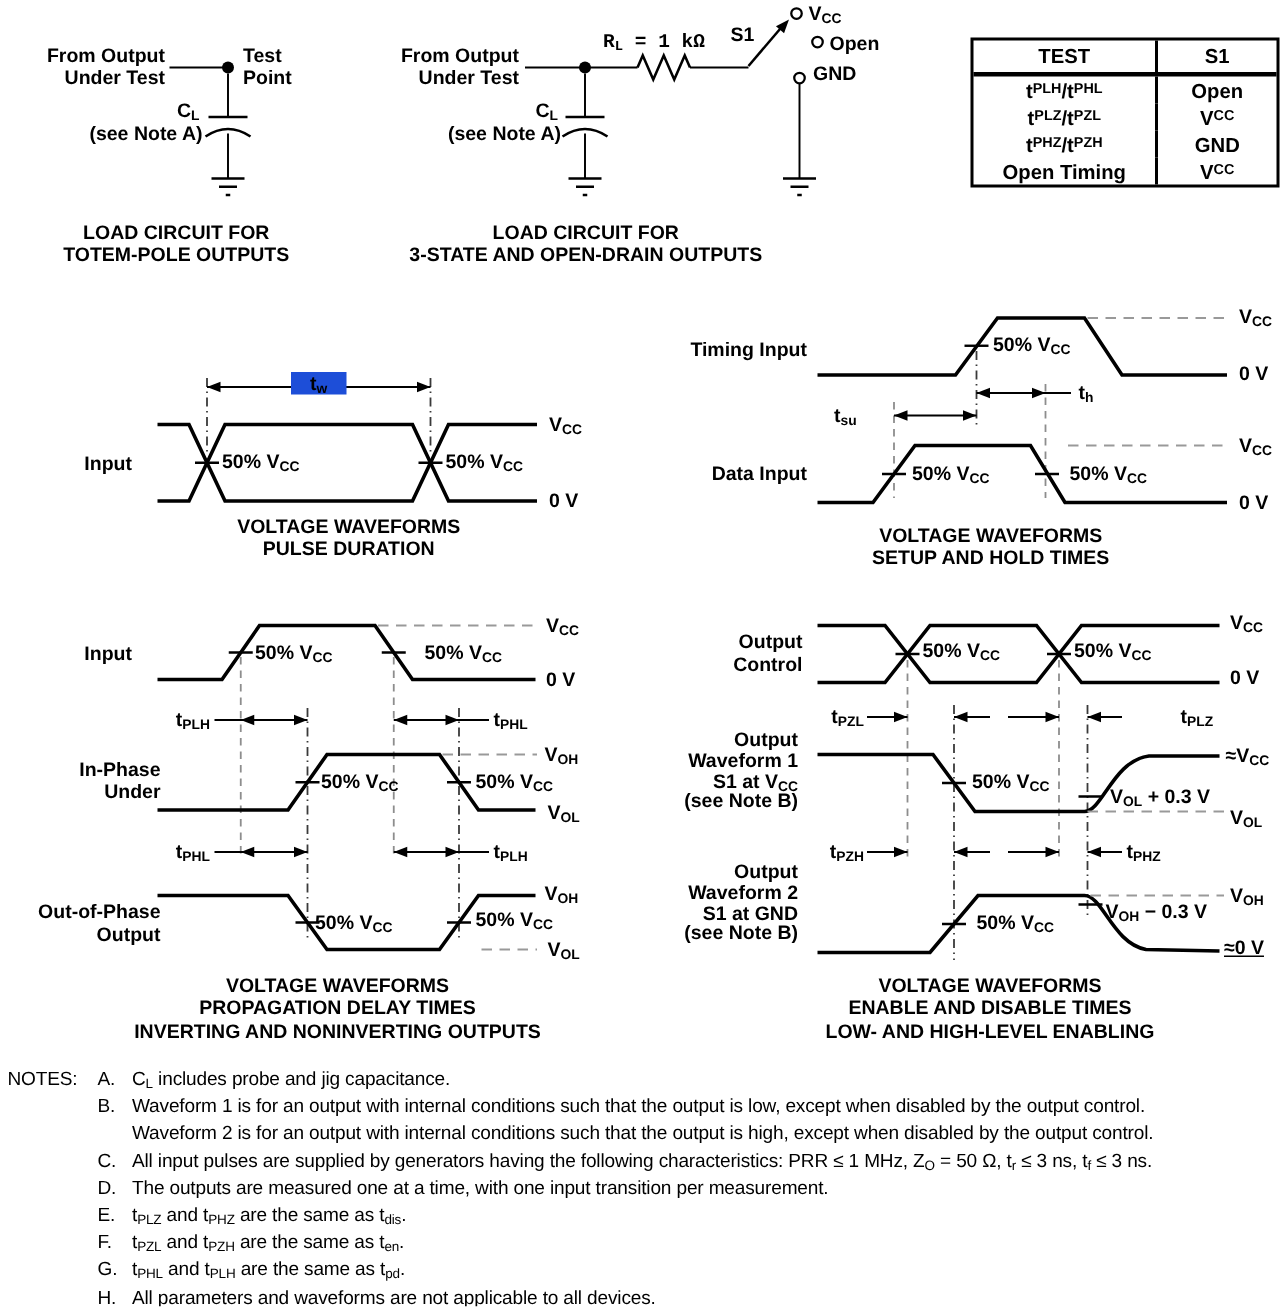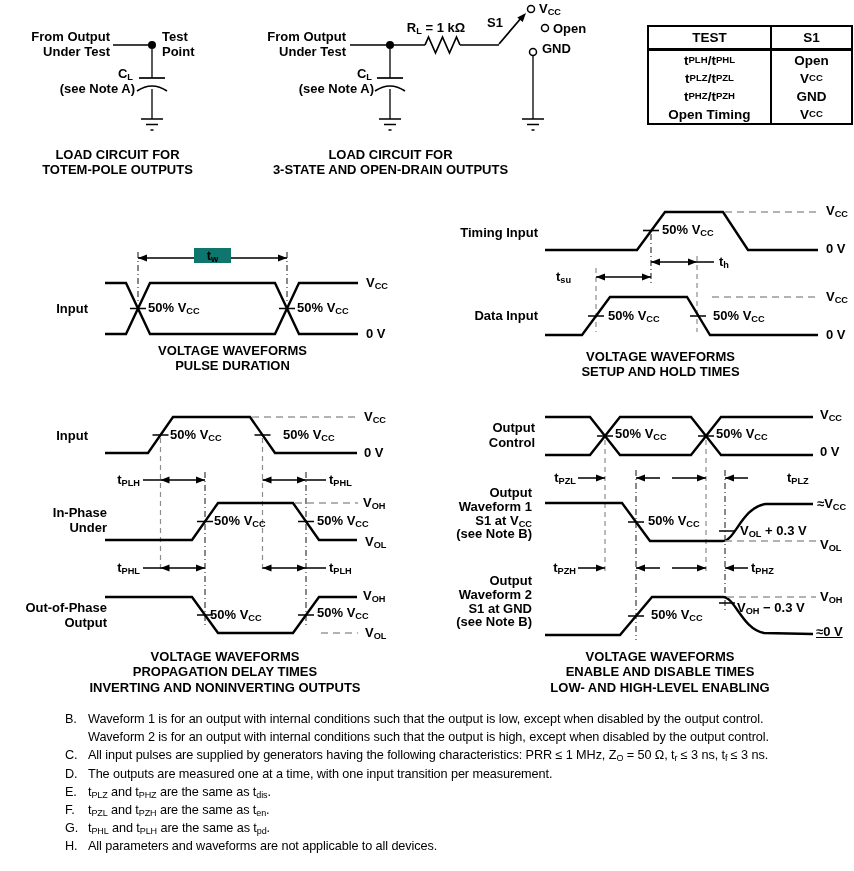--- a/index.html
+++ b/index.html
@@ -2,21 +2,21 @@
 <html><head>
 <meta charset="utf-8">
 <style>
   html,body{margin:0;padding:0;background:#fff;}
   .stage{position:relative;width:854px;height:871px;background:#fff;overflow:hidden;
          font-family:"Liberation Sans",sans-serif;color:#000;}
   .stage svg{position:absolute;left:0;top:0;}
   .lbl{position:absolute;font:bold 13px/1.18 "Liberation Sans",sans-serif;color:#000;white-space:pre-line;}
   .r{text-align:right;} .c{text-align:center;}
   .tight{line-height:1.06;}
-  .bgw{background:#0f766e;padding:0 2px;}
+  .bgw{background:#1d4ed8;padding:0 2px;}
   sub{font-size:71%;vertical-align:-0.24em;line-height:0;}
   
   .wf{stroke:#000;stroke-width:2.4;fill:none;stroke-linejoin:miter;}
   .thin{stroke:#000;stroke-width:1.3;fill:none;}
   .med{stroke:#000;stroke-width:1.7;fill:none;}
   .tick{stroke:#000;stroke-width:1.6;fill:none;}
   .grayref{stroke:#999;stroke-width:1.3;fill:none;stroke-dasharray:7 5;}
   .gdash{stroke:#8d8d8d;stroke-width:1.2;fill:none;stroke-dasharray:5 4;}
   .ddash{stroke:#3a3a3a;stroke-width:1.2;fill:none;stroke-dasharray:6 3 1 3;}
   .ah{fill:#000;stroke:none;}
@@ -151,21 +151,21 @@
 Under Test</div>
   <div class="lbl" style="left:162px;top:29px;width:50px;">Test
 Point</div>
   <div class="lbl r" style="left:96px;top:66px;width:37px;">C<sub>L</sub></div>
   <div class="lbl r" style="left:40px;top:81px;width:95px;">(see Note A)</div>
   <div class="lbl c" style="left:15px;top:147px;width:205px;">LOAD CIRCUIT FOR
 TOTEM-POLE OUTPUTS</div>
 
   <div class="lbl r" style="left:246px;top:29px;width:100px;">From Output
 Under Test</div>
-  <div class="lbl c" style="left:398px;top:20px;width:76px;">R<sub>L</sub> = 1 kΩ</div>
+  <div class="lbl c" style="left:398px;top:20px;width:76px;font-family:Liberation Mono, monospace;">R<sub>L</sub> = 1 kΩ</div>
   <div class="lbl" style="left:487px;top:15px;">S1</div>
   <div class="lbl" style="left:539px;top:1px;">V<sub>CC</sub></div>
   <div class="lbl" style="left:553px;top:21px;">Open</div>
   <div class="lbl" style="left:542px;top:41px;">GND</div>
   <div class="lbl r" style="left:335px;top:66px;width:37px;">C<sub>L</sub></div>
   <div class="lbl r" style="left:279px;top:81px;width:95px;">(see Note A)</div>
   <div class="lbl c" style="left:268px;top:147px;width:245px;">LOAD CIRCUIT FOR
 3-STATE AND OPEN-DRAIN OUTPUTS</div>
 
   <div class="s1table">
@@ -264,20 +264,25 @@
   <div class="lbl" style="left:651px;top:607px;">50% V<sub>CC</sub></div>
   <div class="lbl" style="left:820px;top:589px;">V<sub>OH</sub></div>
   <div class="lbl" style="left:737px;top:600px;">V<sub>OH</sub> − 0.3 V</div>
   <div class="lbl" style="left:816px;top:624px;text-decoration:underline;">≈0 V</div>
   <div class="lbl c" style="left:505px;top:649px;width:310px;">VOLTAGE WAVEFORMS
 ENABLE AND DISABLE TIMES
 LOW- AND HIGH-LEVEL ENABLING</div>
 
   <div class="notes">
     <div class="note-row">
+      <span class="nt">NOTES:</span>
+      <span class="nl">A.</span>
+      <span class="ntx">C<sub>L</sub> includes probe and jig capacitance.</span>
+    </div>
+    <div class="note-row">
       <span class="nt"></span>
       <span class="nl">B.</span>
       <span class="ntx">Waveform 1 is for an output with internal conditions such that the output is low, except when disabled by the output control.
 Waveform 2 is for an output with internal conditions such that the output is high, except when disabled by the output control.</span>
     </div>
     <div class="note-row">
       <span class="nt"></span>
       <span class="nl">C.</span>
       <span class="ntx">All input pulses are supplied by generators having the following characteristics:  PRR ≤ 1 MHz, Z<sub>O</sub> = 50 Ω, t<sub>r</sub> ≤ 3 ns, t<sub>f</sub> ≤ 3 ns.</span>
     </div>

